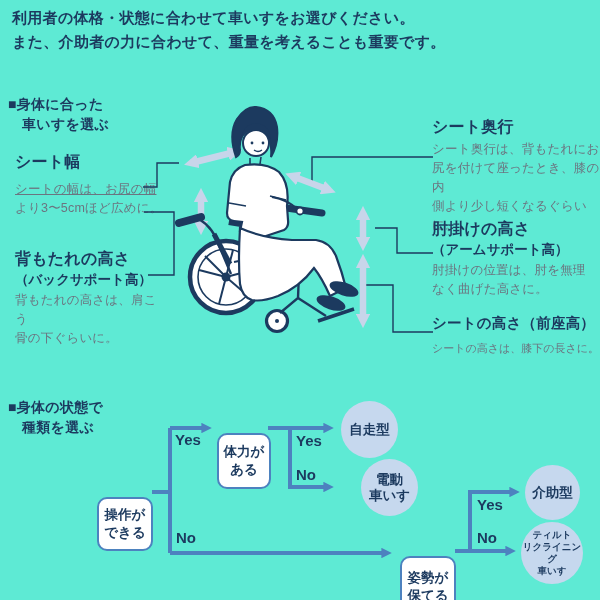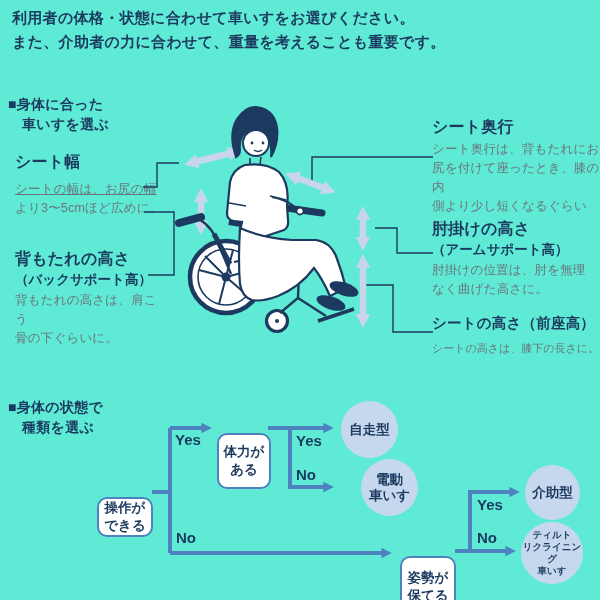--- a/index.html
+++ b/index.html
@@ -147,21 +147,21 @@
       <path d="M170 553 V428"></path>
       <path d="M170 428 H204" marker-end="url(#fa)"></path>
       <path d="M268 428 H326" marker-end="url(#fa)"></path>
       <path d="M290 428 V487 H326" marker-end="url(#fa)"></path>
       <path d="M170 553 H384" marker-end="url(#fa)"></path>
       <path d="M455 551 H508" marker-end="url(#fa)"></path>
       <path d="M470 551 V492 H512" marker-end="url(#fa)"></path>
     </g>
   </svg>
 
-  <div class="fbox" style="left:97px;top:465px;width:56px;height:40px;">
+  <div class="fbox" style="left:97px;top:465px;width:56px;height:54px;">
     <span>操作が</span>
     <span>できる</span>
   </div>
   <div class="fbox" style="left:217px;top:401px;width:54px;height:56px;">
     <span>体力が</span>
     <span>ある</span>
   </div>
   <div class="fbox" style="left:400px;top:524px;width:56px;height:61px;">
     <span>姿勢が</span>
     <span>保てる</span>

